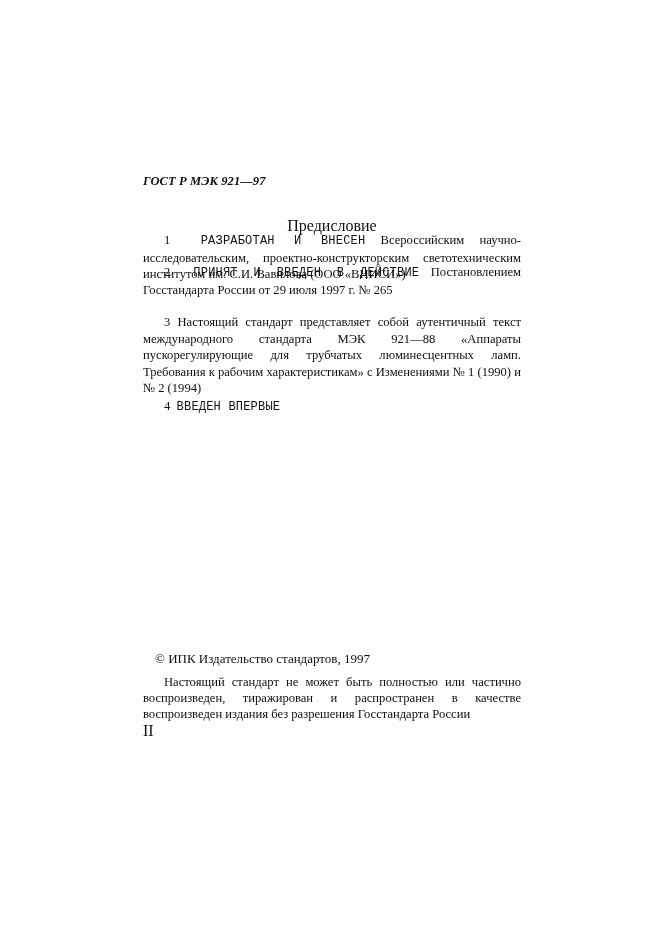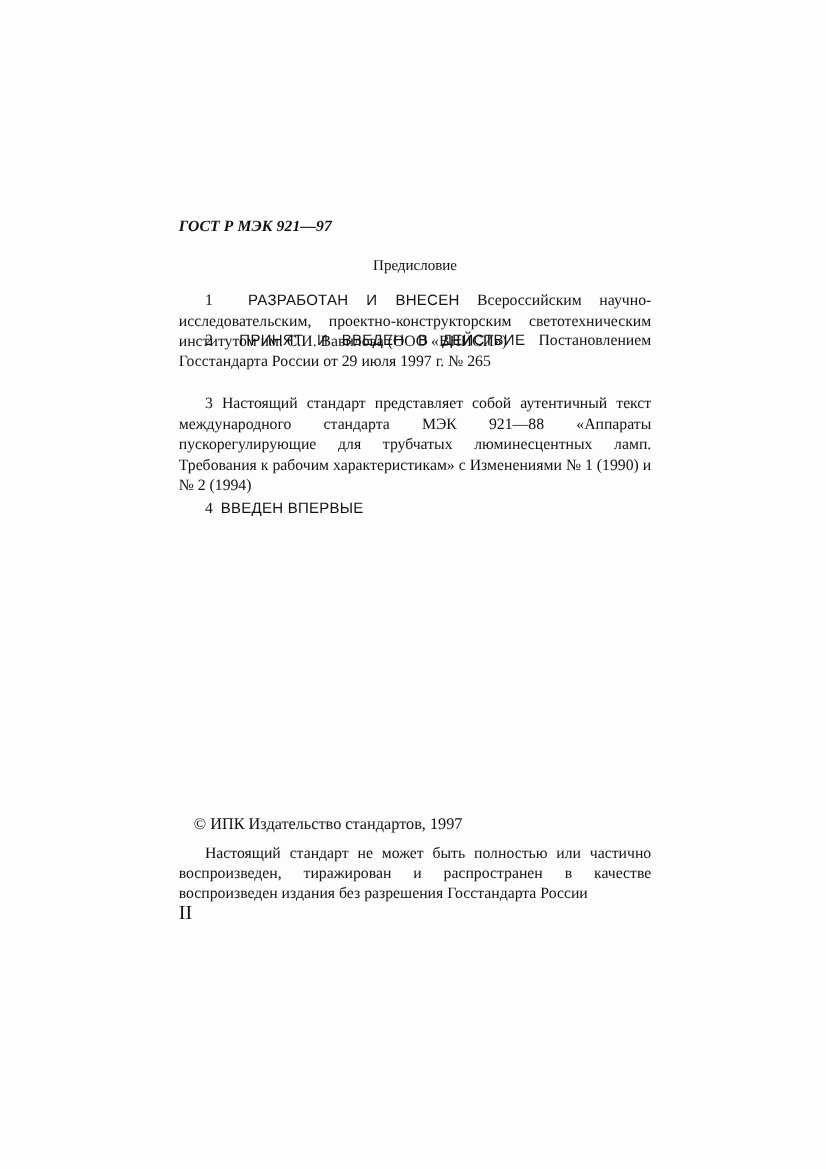--- a/index.html
+++ b/index.html
@@ -25,37 +25,37 @@
       position: absolute;
       top: 174px;
       left: 0;
       font-size: 12.5px;
       font-weight: bold;
       letter-spacing: 0.1px;
       font-style: italic;
     }
     .section-title {
       position: absolute;
-      top: 205px;
+      top: 217px;
       left: 0;
       width: 378px;
       text-align: center;
-      font-size: 12px;
+      font-size: 16px;
     }
     .para {
       position: absolute;
       left: 0;
       width: 378px;
       font-size: 12.6px;
       line-height: 16.5px;
       text-align: justify;
       text-indent: 21px;
     }
     .para .lead {
-      font-family: Liberation Sans, sans-serif;
+      font-family: Liberation Mono, monospace;
       font-size: 12px;
       letter-spacing: 0.2px;
     }
     .p1 { top: 232px; }
     .p2 { top: 264px; }
     .p3 { top: 314px; }
     .p4 { top: 398px; }
     .copyright {
       position: absolute;
       top: 651px;

